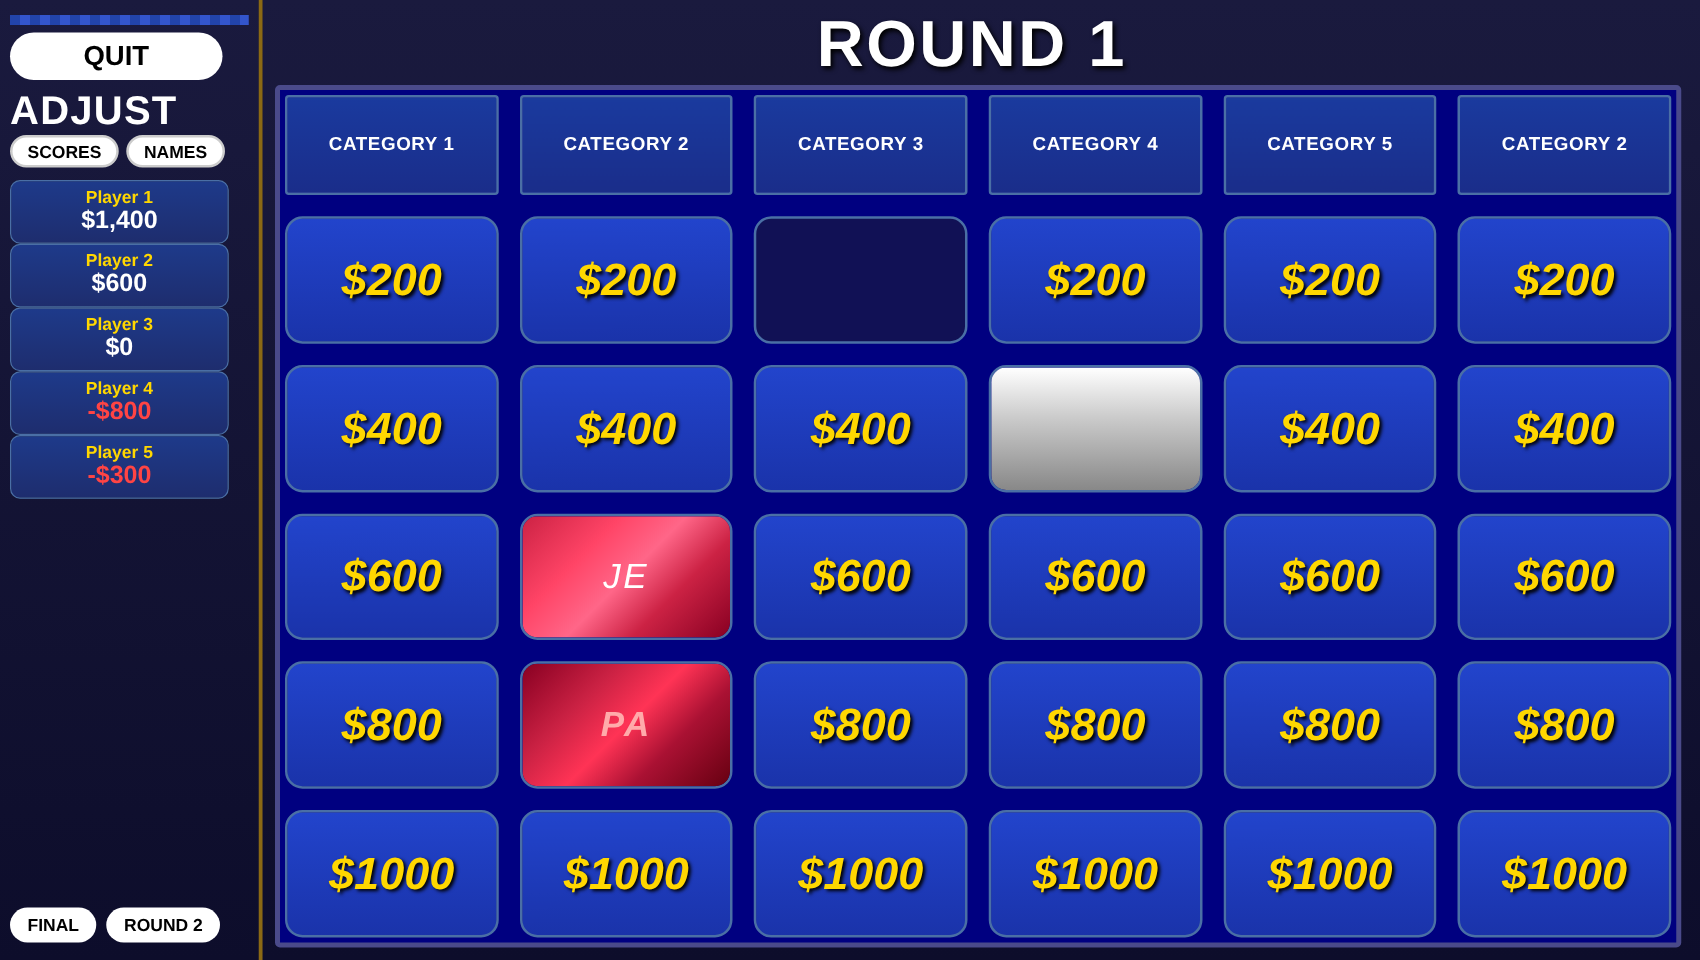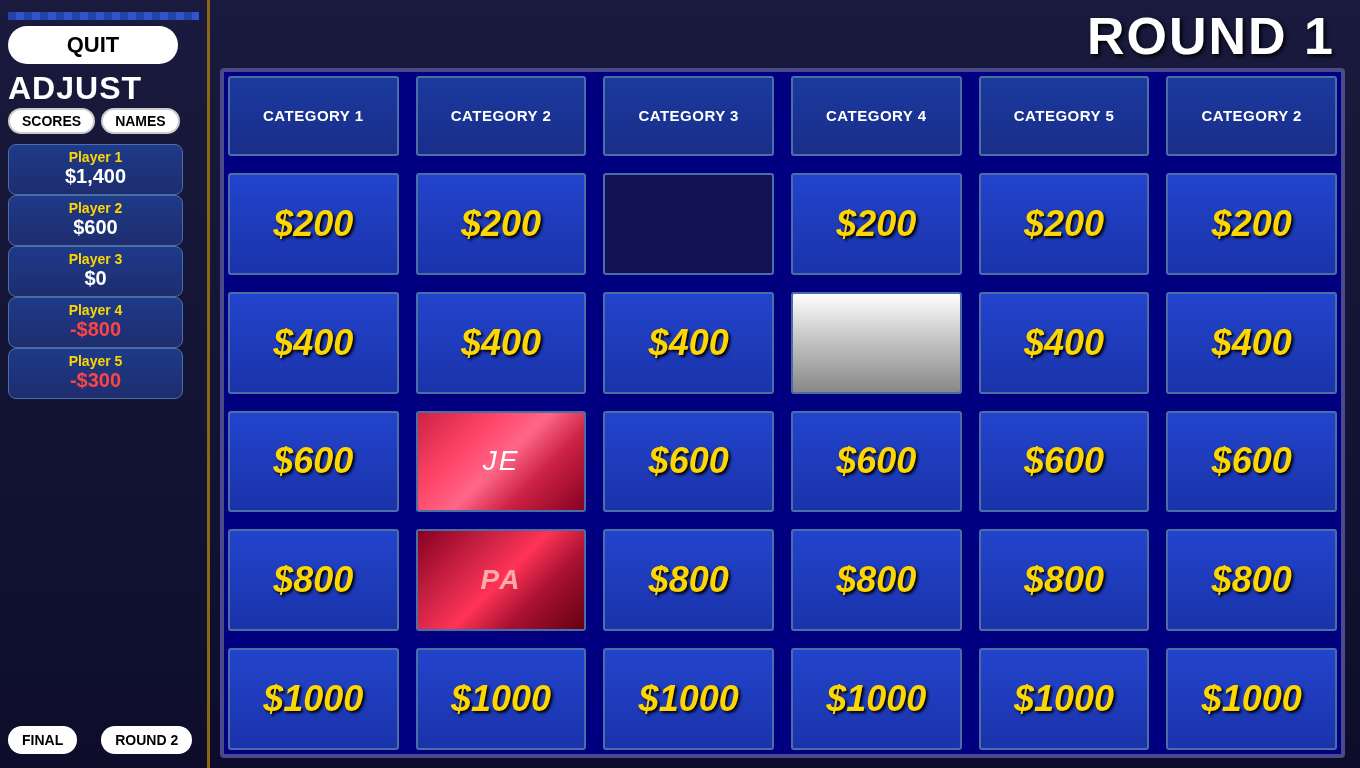--- a/index.html
+++ b/index.html
@@ -88,21 +88,21 @@
       font-weight: bold;
     }
 
     .player-score.negative {
       color: #ff4444;
     }
 
     .bottom-buttons {
       margin-top: auto;
       display: flex;
-      gap: 24px;
+      gap: 8px;
       padding-bottom: 4px;
     }
 
     .bottom-btn {
       background: white;
       border-radius: 20px;
       padding: 6px 14px;
       font-size: 14px;
       font-weight: bold;
       color: black;
@@ -122,21 +122,21 @@
     #main {
       flex: 1;
       background: linear-gradient(180deg, #1a1a3e 0%, #0d0d2b 100%);
       display: flex;
       flex-direction: column;
       padding: 10px 15px 10px 10px;
       position: relative;
     }
 
     #round-title {
-      text-align: right;
+      text-align: center;
       color: white;
       font-size: 52px;
       font-weight: bold;
       letter-spacing: 2px;
       line-height: 1;
       margin-bottom: 6px;
       padding-right: 10px;
       text-shadow: 2px 2px 4px #000;
     }
 
@@ -169,21 +169,21 @@
       font-size: 15px;
       font-weight: bold;
       text-align: center;
       letter-spacing: 0.5px;
       line-height: 1.2;
     }
 
     .value-cell {
       background: linear-gradient(180deg, #2244cc 0%, #1a33aa 100%);
       border: 2px solid #4a6fa5;
-      border-radius: 3px;
+      border-radius: 14px;
       display: flex;
       align-items: center;
       justify-content: center;
       cursor: pointer;
       transition: background 0.1s;
     }
 
     .value-cell.used {
       background: #1a1a5a;
       cursor: default;

